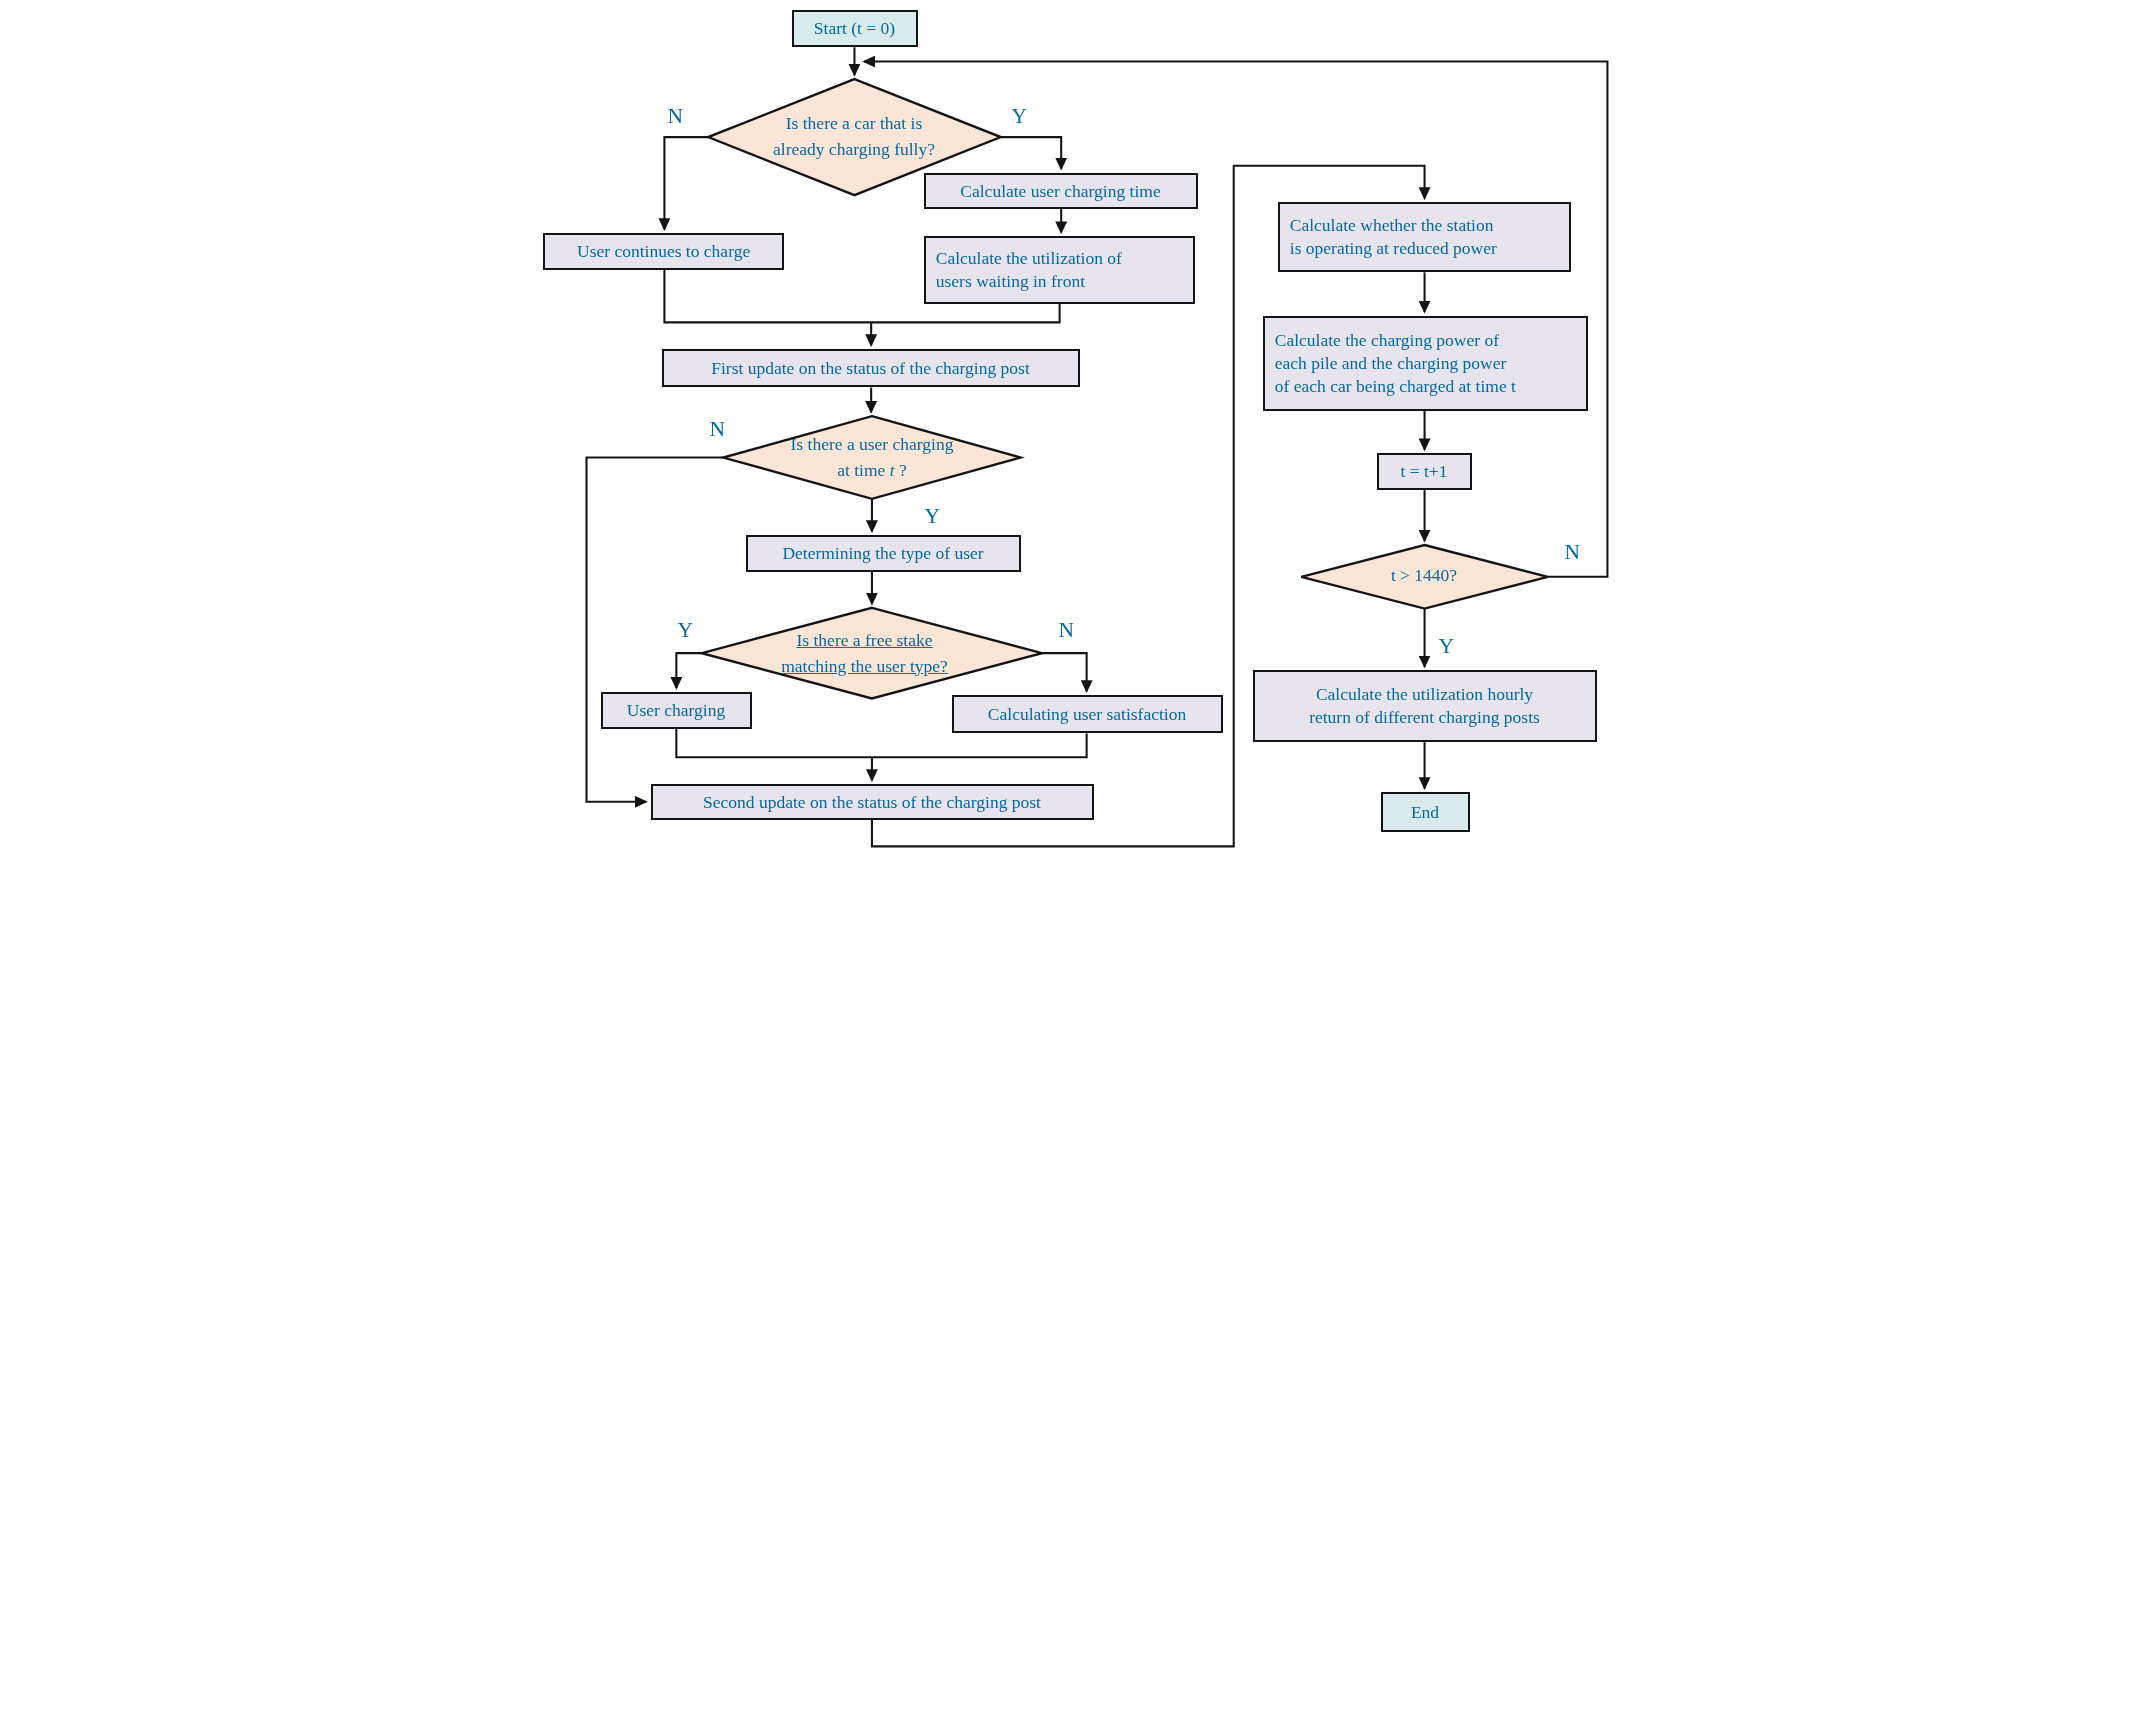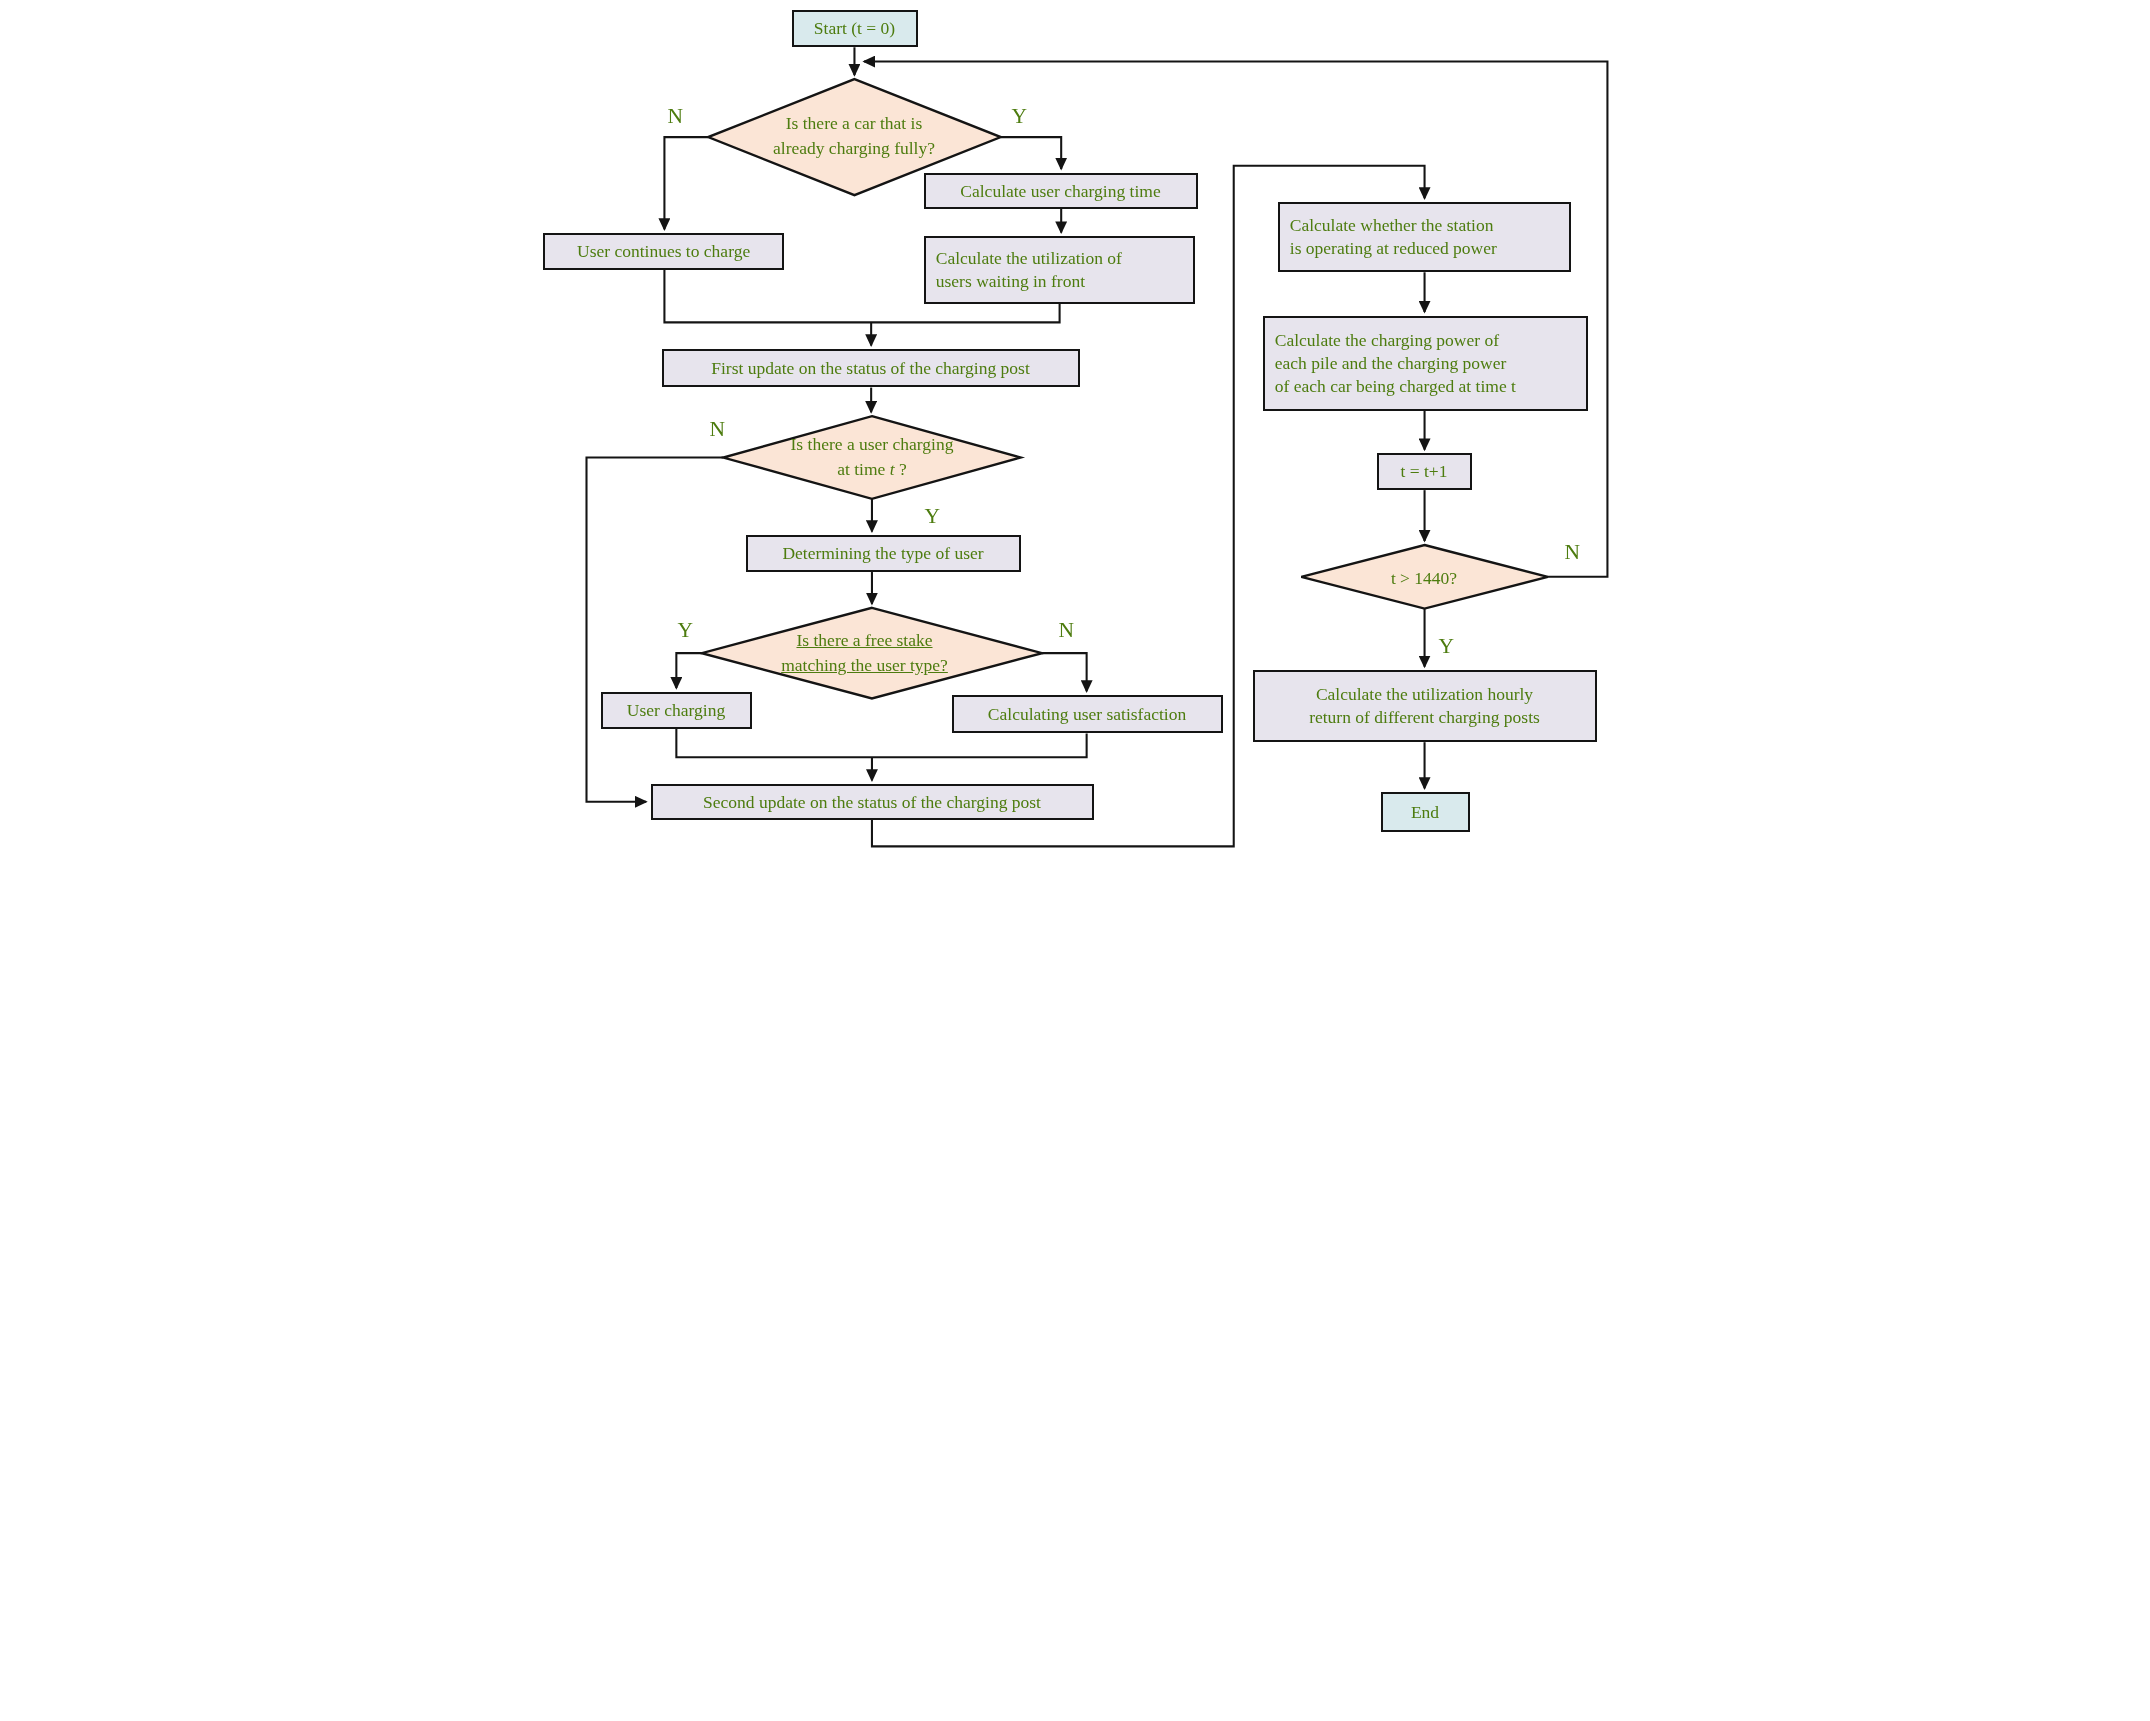--- a/index.html
+++ b/index.html
@@ -1,31 +1,31 @@
 <!DOCTYPE html>
 <html style="--terminal-fill: #d9eaed; --process-fill: #e7e4ed; --decision-fill: #fbe5d6; --line-color: #141414;font-size:12.7px"><head>
 <meta charset="utf-8">
 <style>
   html,body{margin:0;padding:0;background:#ffffff;}
   .canvas{
     position:relative;width:1075px;height:861px;margin:0 auto;
-    font-family:"Liberation Serif","DejaVu Serif",serif;color:#4d7c0f;
+    font-family:"Liberation Serif","DejaVu Serif",serif;color:#0369a1;
     background:#ffffff;overflow:hidden;
   }
   .edges{position:absolute;left:0;top:0;width:100%;height:100%;}
   .node{
     position:absolute;box-sizing:border-box;border:2.4px solid #141414;
     display:flex;flex-direction:column;justify-content:center;align-items:center;
     font-size:17.5px;line-height:1.3;text-align:center;
   }
   .process{background:var(--process-fill,#e7e4ed);}
   .terminal{background:var(--terminal-fill,#d9eaed);}
   .leftalign{align-items:flex-start;text-align:left;padding-left:10.3px;padding-right:12px;}
   .dlabel{
-    position:absolute;display:flex;flex-direction:column;justify-content:flex-start;
+    position:absolute;display:flex;flex-direction:column;justify-content:flex-end;
     text-align:center;font-size:17.5px;line-height:1.45;pointer-events:none;
   }
   .branch{
     position:absolute;font-size:21.5px;line-height:1;
   }
   .var-t{font-style:italic;}
 </style>
 </head>
 <body>
 

